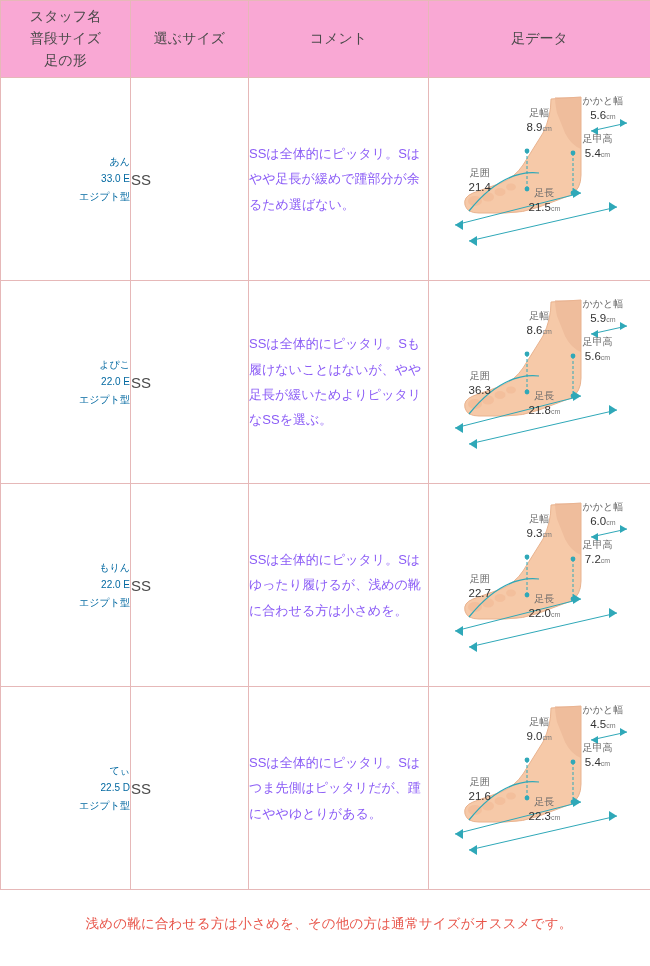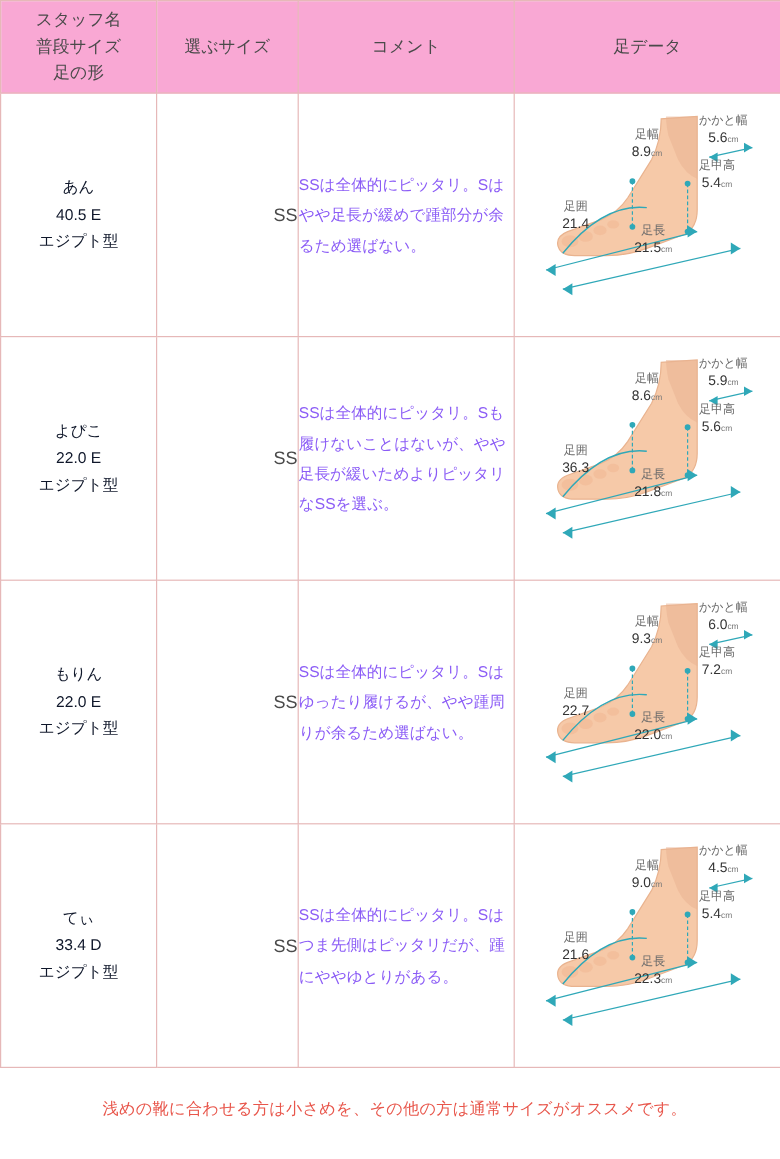--- a/index.html
+++ b/index.html
@@ -39,27 +39,27 @@
     line-height: 1.55;
     height: 77px;
     text-align: center;
   }
   col.c-name { width: 130px; }
   col.c-size { width: 118px; }
   col.c-comment { width: 180px; }
   col.c-data { width: 222px; }
 
   .cell-name {
-    text-align: center;
-    font-size: 13px;
+    text-align: right;
+    font-size: 10px;
     line-height: 1.75;
-    color: #0f172a;
+    color: #0369a1;
   }
   .cell-size {
-    text-align: right;
+    text-align: left;
     font-size: 15px;
     color: #4a4a4a;
   }
   .cell-comment {
     font-size: 13px;
     line-height: 1.95;
     color: #8b5cf6;
     padding: 10px 14px;
     text-align: left;
   }
@@ -142,21 +142,21 @@
         <th>
           <div>足データ</div>
         </th>
       </tr>
     </thead>
     <tbody>
 
       <tr>
         <td class="cell-name">
           <div>あん</div>
-          <div>40.5 E</div>
+          <div>33.0 E</div>
           <div>エジプト型</div>
         </td>
         <td class="cell-size">SS</td>
         <td class="cell-comment">SSは全体的にピッタリ。Sはやや足長が緩めで踵部分が余るため選ばない。</td>
         <td class="cell-data">
           <div class="foot-fig">
             <svg width="218" height="180" viewBox="0 0 218 180">
               <path d="M150 8 L150 86 Q150 100 140 106 L108 118 Q92 124 74 124 L48 124 Q36 124 34 116 Q32 108 42 104 L70 94 Q84 88 92 76 L112 44 Q120 28 120 10 Z" fill="#f6c9a8" stroke="#e9b38f" stroke-width="1"></path>
               <path d="M150 8 L150 60 Q140 56 134 44 L126 24 Q124 14 124 8 Z" fill="#eab292" opacity="0.55"></path>
               <ellipse cx="44" cy="112" rx="7" ry="5" fill="#f2bb97" opacity="0.7"></ellipse>
@@ -262,21 +262,21 @@
         </td>
       </tr>
 
       <tr>
         <td class="cell-name">
           <div>もりん</div>
           <div>22.0 E</div>
           <div>エジプト型</div>
         </td>
         <td class="cell-size">SS</td>
-        <td class="cell-comment">SSは全体的にピッタリ。Sはゆったり履けるが、やや踵周りが余るため選ばない。</td>
+        <td class="cell-comment">SSは全体的にピッタリ。Sはゆったり履けるが、浅めの靴に合わせる方は小さめを。</td>
         <td class="cell-data">
           <div class="foot-fig">
             <svg width="218" height="180" viewBox="0 0 218 180">
               <path d="M150 8 L150 86 Q150 100 140 106 L108 118 Q92 124 74 124 L48 124 Q36 124 34 116 Q32 108 42 104 L70 94 Q84 88 92 76 L112 44 Q120 28 120 10 Z" fill="#f6c9a8" stroke="#e9b38f" stroke-width="1"></path>
               <path d="M150 8 L150 60 Q140 56 134 44 L126 24 Q124 14 124 8 Z" fill="#eab292" opacity="0.55"></path>
               <ellipse cx="44" cy="112" rx="7" ry="5" fill="#f2bb97" opacity="0.7"></ellipse>
               <ellipse cx="57" cy="108" rx="6" ry="4.5" fill="#f2bb97" opacity="0.7"></ellipse>
               <ellipse cx="69" cy="103" rx="5.5" ry="4" fill="#f2bb97" opacity="0.7"></ellipse>
               <ellipse cx="80" cy="98" rx="5" ry="3.5" fill="#f2bb97" opacity="0.7"></ellipse>
               <path d="M38 122 Q72 80 108 84" fill="none" stroke="#2fa8b8" stroke-width="1.2"></path>
@@ -316,21 +316,21 @@
               <span class="lbl-title">足長</span>
               <span class="big">22.0</span><span class="unit">cm</span>
             </div>
           </div>
         </td>
       </tr>
 
       <tr>
         <td class="cell-name">
           <div>てぃ</div>
-          <div>33.4 D</div>
+          <div>22.5 D</div>
           <div>エジプト型</div>
         </td>
         <td class="cell-size">SS</td>
         <td class="cell-comment">SSは全体的にピッタリ。Sはつま先側はピッタリだが、踵にややゆとりがある。</td>
         <td class="cell-data">
           <div class="foot-fig">
             <svg width="218" height="180" viewBox="0 0 218 180">
               <path d="M150 8 L150 86 Q150 100 140 106 L108 118 Q92 124 74 124 L48 124 Q36 124 34 116 Q32 108 42 104 L70 94 Q84 88 92 76 L112 44 Q120 28 120 10 Z" fill="#f6c9a8" stroke="#e9b38f" stroke-width="1"></path>
               <path d="M150 8 L150 60 Q140 56 134 44 L126 24 Q124 14 124 8 Z" fill="#eab292" opacity="0.55"></path>
               <ellipse cx="44" cy="112" rx="7" ry="5" fill="#f2bb97" opacity="0.7"></ellipse>

